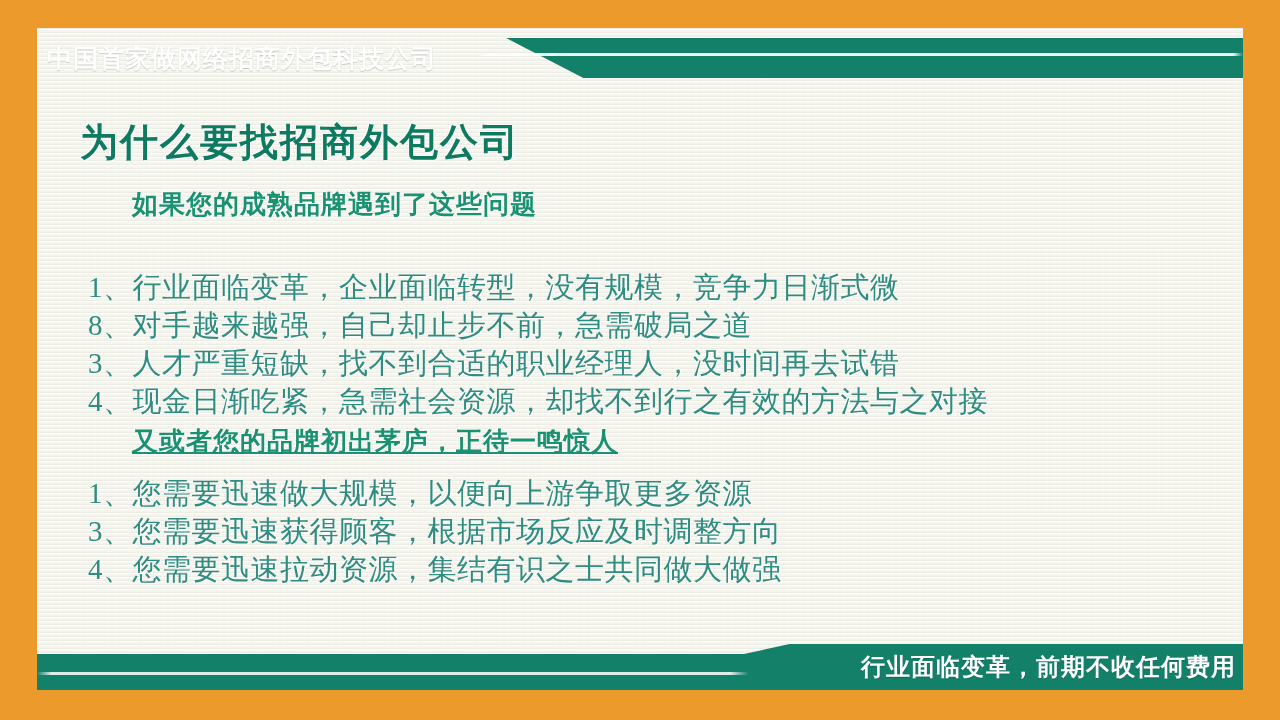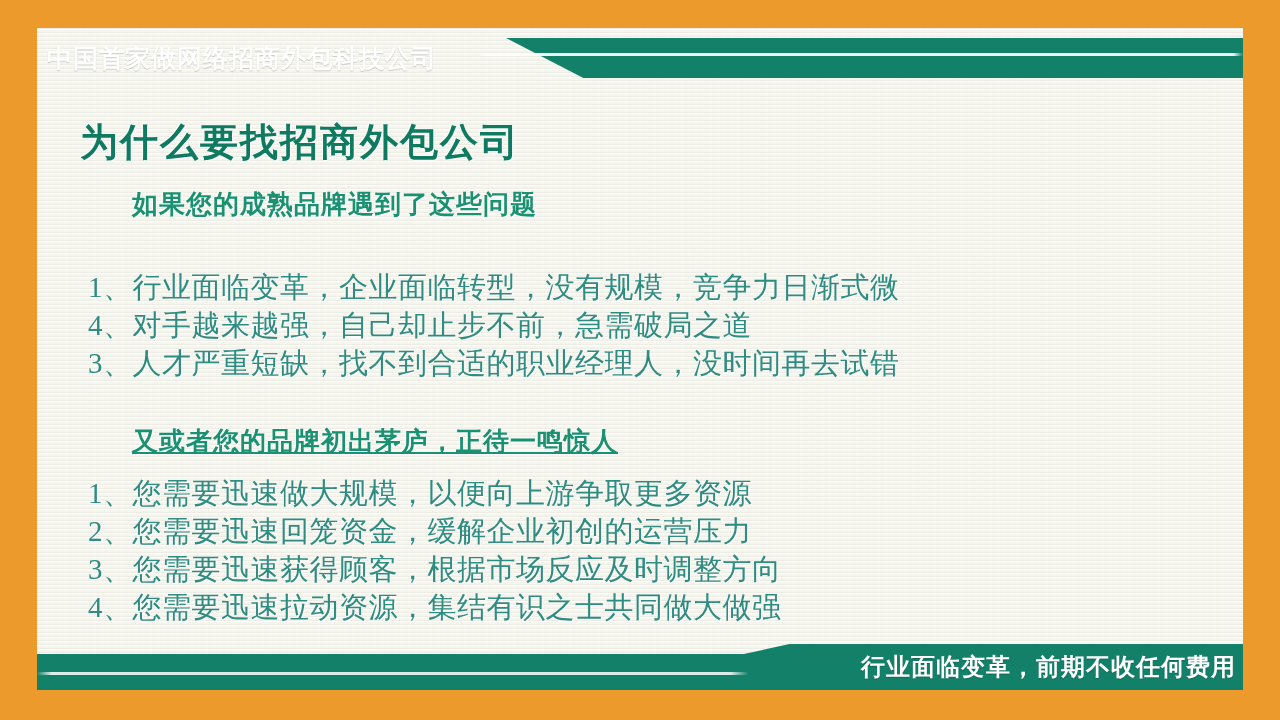--- a/index.html
+++ b/index.html
@@ -198,29 +198,29 @@
   <div class="header-band"></div>
   <div class="header-band-inner-line"></div>
   <div class="header-title">中国首家做网络招商外包科技公司</div>
 
   <div class="main-title">为什么要找招商外包公司</div>
 
   <div class="section-heading s1">如果您的成熟品牌遇到了这些问题</div>
 
   <div class="list l1">
     <div class="list-item">1、行业面临变革，企业面临转型，没有规模，竞争力日渐式微</div>
-    <div class="list-item">4、对手越来越强，自己却止步不前，急需破局之道</div>
+    <div class="list-item">8、对手越来越强，自己却止步不前，急需破局之道</div>
     <div class="list-item">3、人才严重短缺，找不到合适的职业经理人，没时间再去试错</div>
+    <div class="list-item">4、现金日渐吃紧，急需社会资源，却找不到行之有效的方法与之对接</div>
   </div>
 
   <div class="section-heading s2">又或者您的品牌初出茅庐，正待一鸣惊人</div>
 
   <div class="list l2">
     <div class="list-item">1、您需要迅速做大规模，以便向上游争取更多资源</div>
-    <div class="list-item">2、您需要迅速回笼资金，缓解企业初创的运营压力</div>
     <div class="list-item">3、您需要迅速获得顾客，根据市场反应及时调整方向</div>
     <div class="list-item">4、您需要迅速拉动资源，集结有识之士共同做大做强</div>
   </div>
 
   <div class="footer-band"></div>
   <div class="footer-band-inner-line"></div>
   <div class="footer-text">行业面临变革，前期不收任何费用</div>
 
 </div>
 

